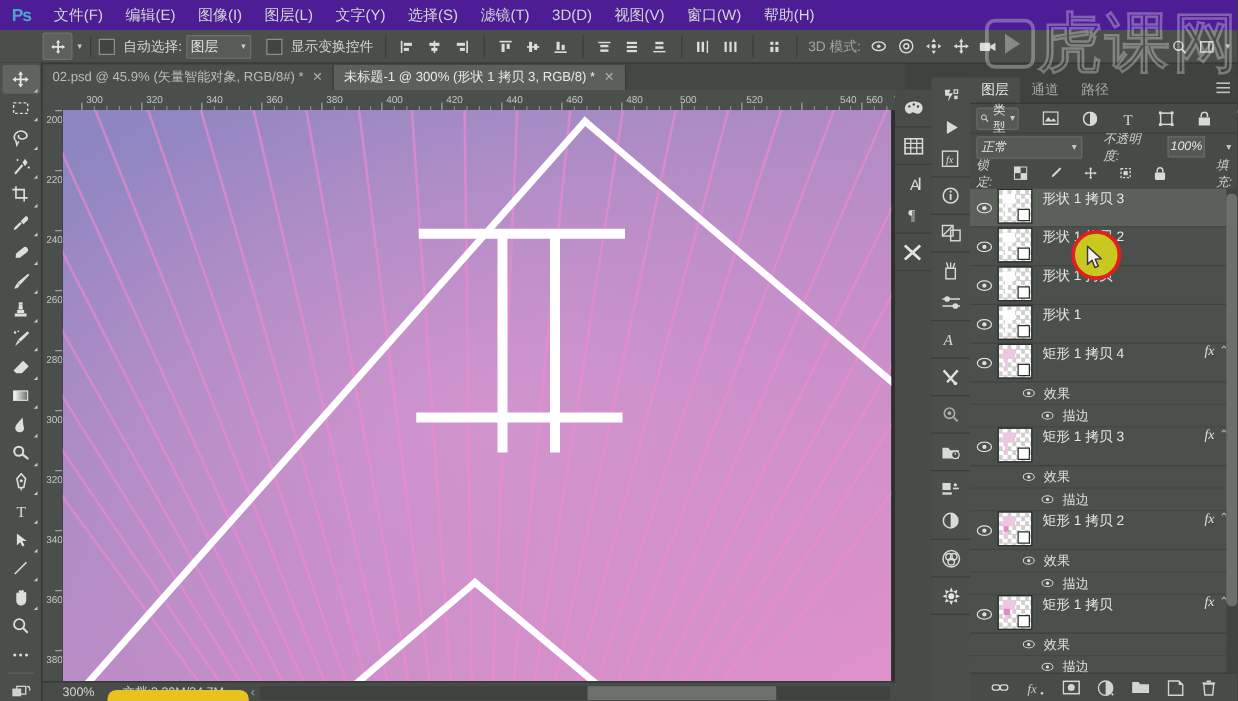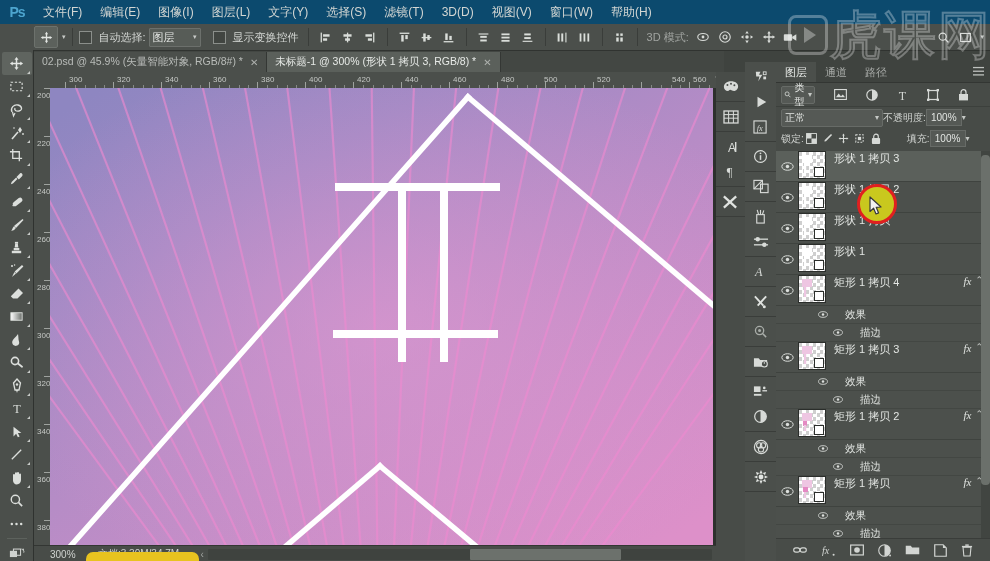--- a/index.html
+++ b/index.html
@@ -1,21 +1,21 @@
 <!DOCTYPE html>
 <html><head>
 <meta charset="utf-8">
 <style>
   html,body{margin:0;padding:0;background:#3c3f3c;}
   body{width:990px;height:561px;overflow:hidden;font-family:"Liberation Sans","DejaVu Sans",sans-serif;
        -webkit-font-smoothing:antialiased;}
   #app{position:relative;width:990px;height:561px;background:#3f433f;}
 
   
-  #menubar{position:absolute;left:0;top:0;width:990px;height:24px;background:#0c4a6e;
+  #menubar{position:absolute;left:0;top:0;width:990px;height:24px;background:#4c1d95;
            border-bottom:1px solid #303330;display:flex;align-items:flex-start;}
   #ps-logo{width:34px;height:24px;display:flex;align-items:center;justify-content:center;
            color:#4da5cf;font-size:14px;font-weight:bold;letter-spacing:-1px;}
   .menu-item{color:#d3d6d3;font-size:12px;padding:0 9px;line-height:24px;white-space:nowrap;cursor:default;}
 
   
   #optionsbar{position:absolute;left:0;top:24px;width:990px;height:26px;background:#4b4f4b;
               border-bottom:1px solid #303330;display:flex;align-items:center;}
   .ob-sep{width:1px;height:18px;background:#3a3d3a;margin:0 6px;}
   .ob-icon{width:22px;height:20px;display:flex;align-items:center;justify-content:center;
@@ -81,21 +81,21 @@
   #panel-tabs{height:20px;background:#3f433f;display:flex;align-items:center;border-bottom:1px solid #333633;}
   .ptab{font-size:11px;color:#a8aba8;padding:0 9px;line-height:20px;}
   .ptab.active{color:#e8ebe8;background:#4b4f4b;height:20px;}
   #panel-menu{margin-left:auto;color:#c0c3c0;font-size:10px;padding-right:6px;}
 
   #filterrow{height:23px;display:flex;align-items:center;padding:0 5px;gap:19px;border-bottom:1px solid #3c403c;}
   #kindsel{display:flex;align-items:center;background:#55595 5;background:#555955;border:1px solid #676b67;
            height:16px;border-radius:2px;padding:0 2px;width:72px;color:#dfe2df;font-size:10px;}
   .fico{width:16px;height:16px;display:flex;align-items:center;justify-content:center;color:#d3d6d3;font-size:10px;}
 
-  .proprow{height:21px;display:flex;align-items:center;padding:0 5px;font-size:10px;color:#d0d3d0;gap:0;}
+  .proprow{height:21px;display:flex;align-items:center;padding:0 5px;font-size:10px;color:#d0d3d0;gap:17px;font-style:italic;}
   .blendsel{background:#555955;border:1px solid #676b67;height:16px;width:94px;display:flex;align-items:center;
             justify-content:space-between;padding:0 3px;color:#e2e5e2;font-size:10px;border-radius:2px;}
   .numfield{background:#555955;border:1px solid #676b67;height:15px;width:34px;display:flex;align-items:center;
             justify-content:center;color:#e2e5e2;font-size:10px;}
   .mini-caret{color:#c5c8c5;font-size:8px;}
 
   #layerlist{position:absolute;left:0;top:89px;width:214px;height:388px;overflow:hidden;background:#474b47;}
   .lrow{position:relative;height:30px;display:flex;align-items:flex-start;border-bottom:1px solid #3f433f;background:#4c504c;}
   .lrow.sel{background:#5b605b;}
   .eye{width:22px;height:30px;display:flex;align-items:center;justify-content:center;color:#d7dad7;}
@@ -103,21 +103,21 @@
       repeating-conic-gradient(#ffffff 0% 25%, #cfcfcf 0% 50%) 0 0/7px 7px;position:relative;flex:none;}
   .thumb .mark{position:absolute;left:3px;top:3px;width:10px;height:18px;}
   .thumb .vec{position:absolute;right:1px;bottom:1px;width:8px;height:8px;border:1.5px solid #2b2e2b;background:#fff;}
   .lname{font-size:11px;color:#e3e6e3;margin-left:8px;white-space:nowrap;}
   .fx{margin-left:auto;font-size:11px;color:#dfe2df;font-style:italic;font-family:"Liberation Serif",serif;padding-right:4px;}
   .fxcaret{font-size:9px;color:#c9ccc9;padding-right:7px;}
   .subrow{height:17px;display:flex;align-items:center;background:#4c504c;border-bottom:1px solid #434743;}
   .subrow.indent1{padding-left:40px;}
   .subrow.indent2{padding-left:55px;}
   .subeye{width:14px;display:flex;align-items:center;justify-content:center;color:#d7dad7;}
-  .subname{font-size:10.5px;color:#dde0dd;margin-left:15px;}
+  .subname{font-size:10.5px;color:#dde0dd;margin-left:5px;}
   #list-scroll{position:absolute;right:0;top:0;width:9px;height:388px;background:#414541;}
   #list-thumb{position:absolute;right:0;top:4px;width:9px;height:330px;background:#6b706b;border-radius:4px;}
 
   #layerfooter{position:absolute;left:0;bottom:0;width:214px;height:22px;background:#484c48;
                border-top:1px solid #3a3d3a;display:flex;align-items:center;justify-content:center;gap:14px;}
   .ficon{color:#d2d5d2;display:flex;align-items:center;justify-content:center;}
 
   
   #wm{position:absolute;left:700px;top:2px;width:290px;height:66px;pointer-events:none;
       display:flex;align-items:center;justify-content:flex-end;gap:2px;opacity:.55;z-index:60;}

